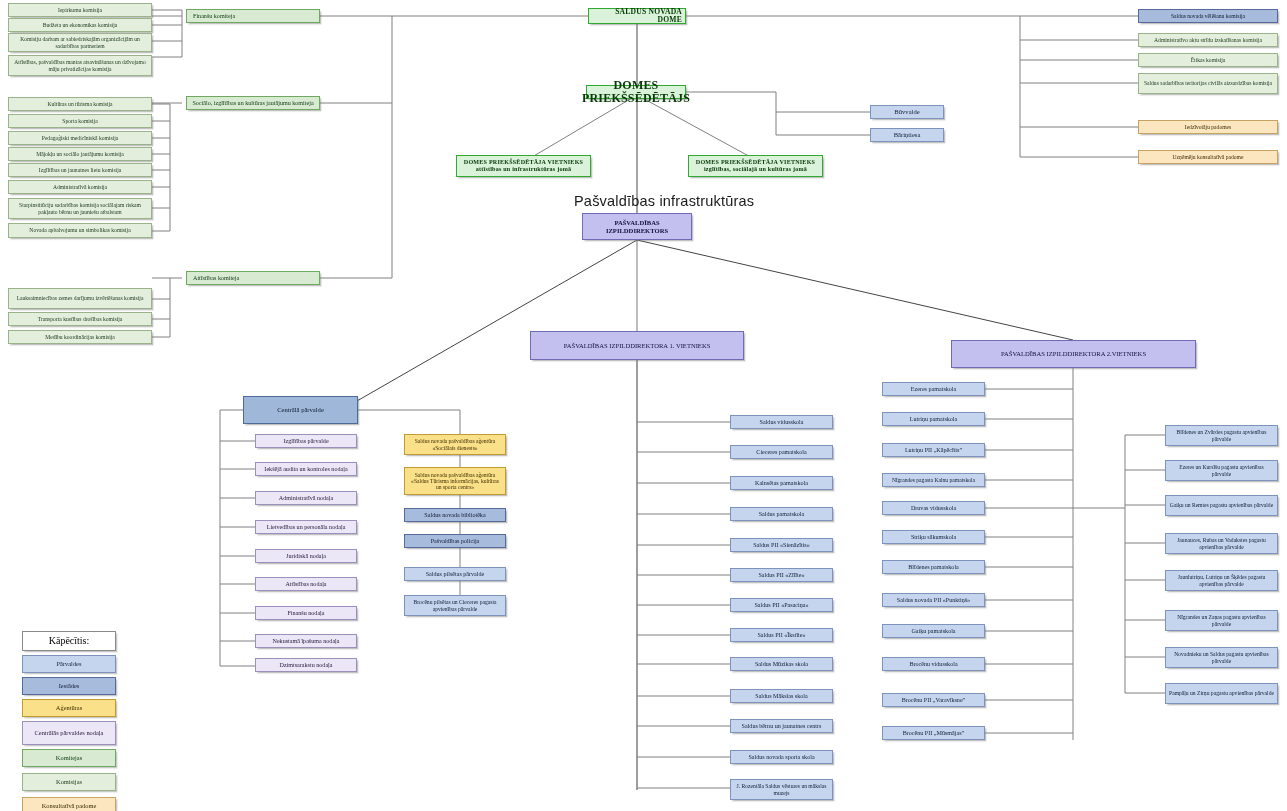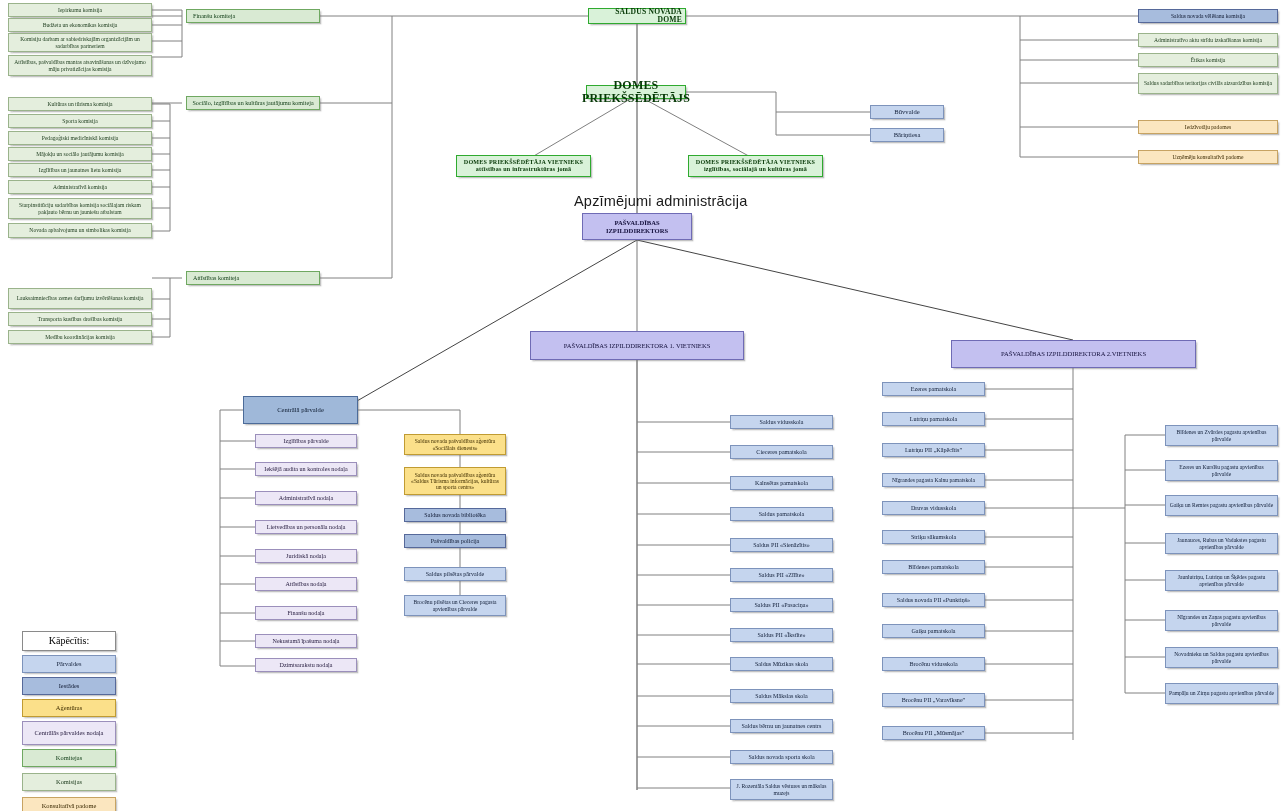--- a/index.html
+++ b/index.html
@@ -285,21 +285,21 @@
     <span>Saldus sadarbības teritorijas civilās aizsardzības komisija</span>
   </div>
   <div class="node padome fs6" style="left:1138px;top:120px;width:140px;height:14px;">
     <span>Iedzīvotāju padomes</span>
   </div>
   <div class="node padome fs6" style="left:1138px;top:150px;width:140px;height:14px;">
     <span>Uzņēmēju konsultatīvā padome</span>
   </div>
 
   <div id="section-title">
-    <span>Apzīmējumi administrācija</span>
+    <span>Pašvaldības infrastruktūras</span>
   </div>
 
   <div class="node izpild fs7" style="left:582px;top:213px;width:110px;height:27px;">
     <span>PAŠVALDĪBAS IZPILDDIREKTORS</span>
   </div>
 
   <div class="node izpild fs7" style="left:530px;top:331px;width:214px;height:29px;font-weight:normal;">
     <span>PAŠVALDĪBAS IZPILDDIREKTORA 1. VIETNIEKS</span>
   </div>
 

